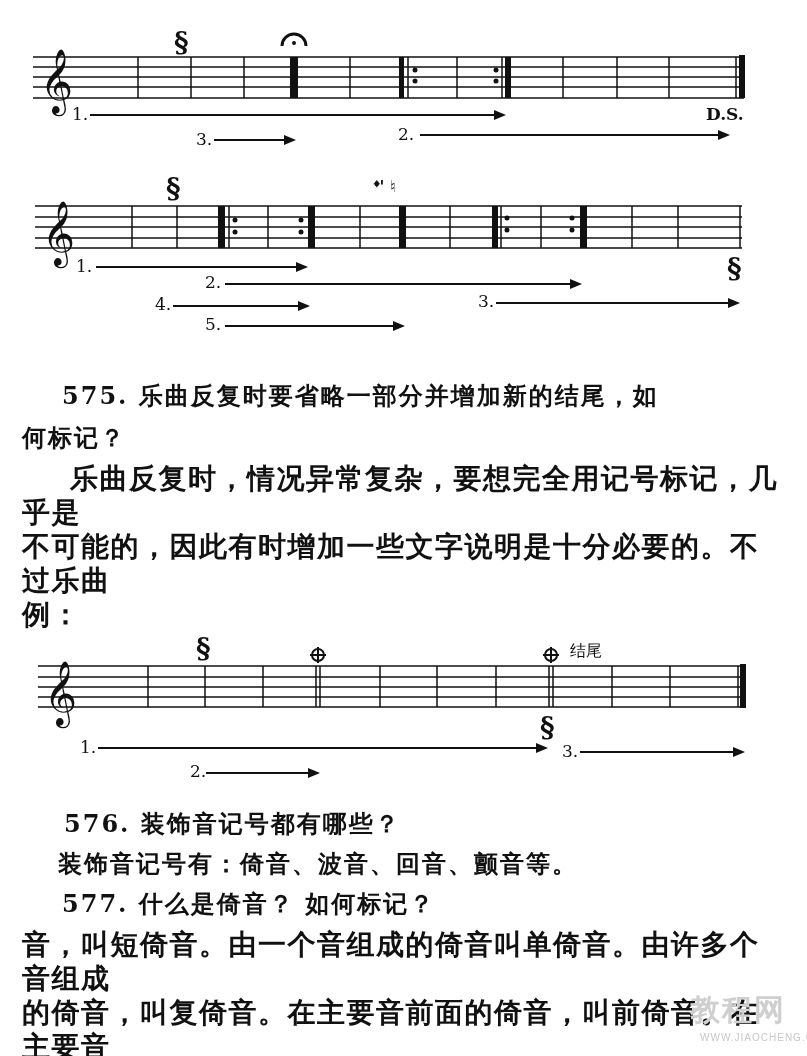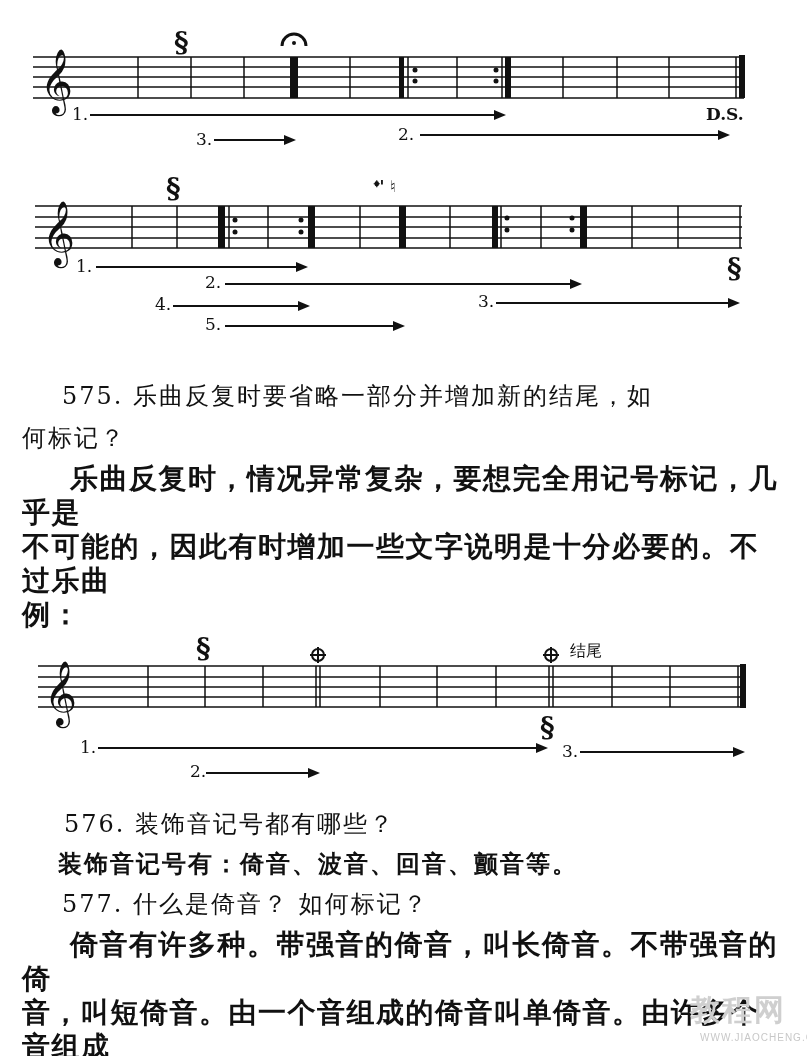--- a/index.html
+++ b/index.html
@@ -1,21 +1,21 @@
 <!DOCTYPE html>
 <html><head>
 <meta charset="utf-8">
 <style>
   html, body { margin: 0; padding: 0; background: #ffffff; }
   body { width: 807px; height: 1056px; position: relative; overflow: hidden;
          font-family: "DejaVu Serif", "Liberation Serif", serif; color: #111; }
   .staff-svg { position: absolute; left: 0; }
   .para { position: absolute; left: 38px; width: 720px; font-size: 28px; line-height: 34px;
           letter-spacing: 1.5px; color: #111; font-weight: bold; }
-  .q { position: absolute; font-size: 24px; letter-spacing: 2px; color: #111; font-weight: normal; }
+  .q { position: absolute; font-size: 24px; letter-spacing: 2px; color: #111; font-weight: bold; }
   .indent { text-indent: 48px; }
   .wm { position: absolute; left: 690px; top: 990px; font-family: "Liberation Sans", sans-serif;
         color: #cfcfcf; font-size: 30px; font-weight: bold; letter-spacing: 2px; }
   .wm-sub { position: absolute; left: 700px; top: 1032px; font-family: "Liberation Sans", sans-serif;
         color: #c8c8c8; font-size: 10px; letter-spacing: 1px; }
   svg text { font-family: "DejaVu Serif", "Liberation Serif", serif; fill: #111; }
 </style>
 </head>
 <body>
 
@@ -186,19 +186,18 @@
     <line x1="580" y1="132" x2="739" y2="132"></line>
       <polygon points="745,132 733,127 733,137" stroke="none"></polygon>
   </g>
 </svg>
 
 <div class="q" style="left:64px; top:808px;">576. 装饰音记号都有哪些？</div>
 <div class="q" style="left:58px; top:848px; font-weight:bold;">装饰音记号有：倚音、波音、回音、颤音等。</div>
 
 <div class="q" style="left:62px; top:888px;">577. 什么是倚音？ 如何标记？</div>
 <div class="para" style="left:22px; top:928px; width:760px;">
-  <div class="indent">倚音有许多种。带强音的倚音，叫长倚音。不带强音的倚</div>
   <div>音，叫短倚音。由一个音组成的倚音叫单倚音。由许多个音组成</div>
   <div>的倚音，叫复倚音。在主要音前面的倚音，叫前倚音。在主要音</div>
 </div>
 
 <div class="wm">教程网</div>
 <div class="wm-sub">WWW.JIAOCHENG.COM</div>
 
 </body></html>

